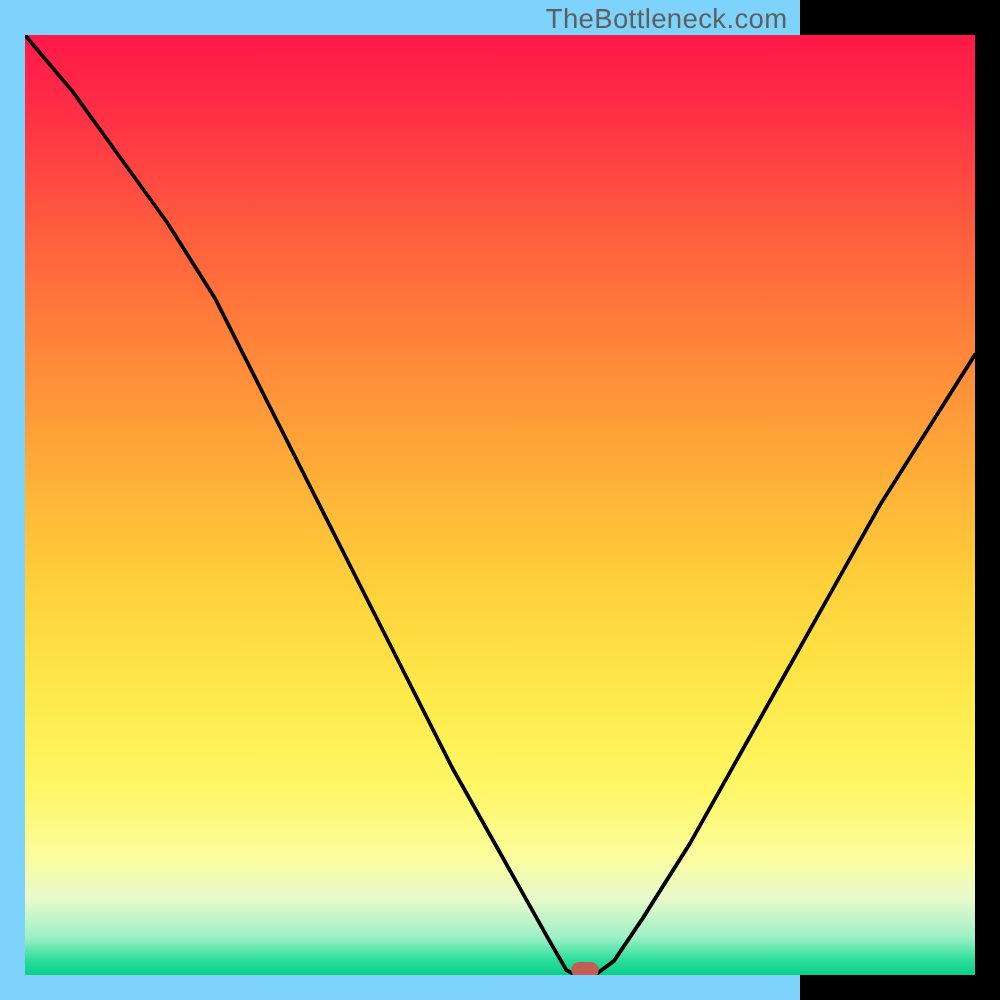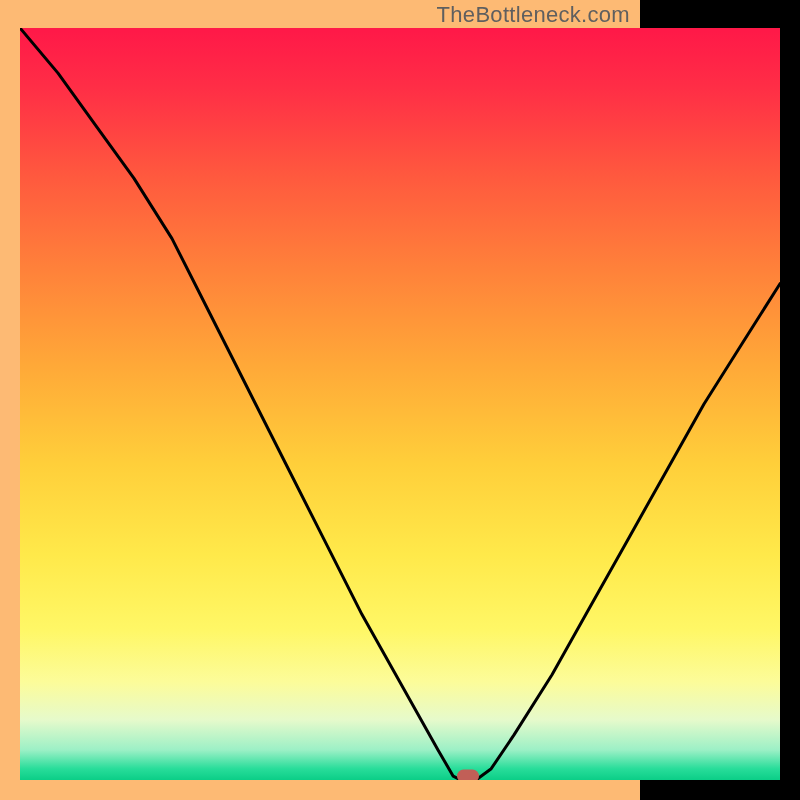--- a/index.html
+++ b/index.html
@@ -8,21 +8,21 @@
     width: 800px;
     height: 800px;
     background: #000000;
     overflow: hidden;
     font-family: Arial, Helvetica, sans-serif;
   }
   .frame {
     position: relative;
     width: 640px;
     height: 800px;
-    background: #fdba74;
+    background: #7dd3fc;
   }
   .watermark {
     position: absolute;
     top: 2px;
     right: 10px;
     color: #5f5f5f;
     font-size: 22px;
     font-weight: 500;
     letter-spacing: 0.3px;
     z-index: 5;

